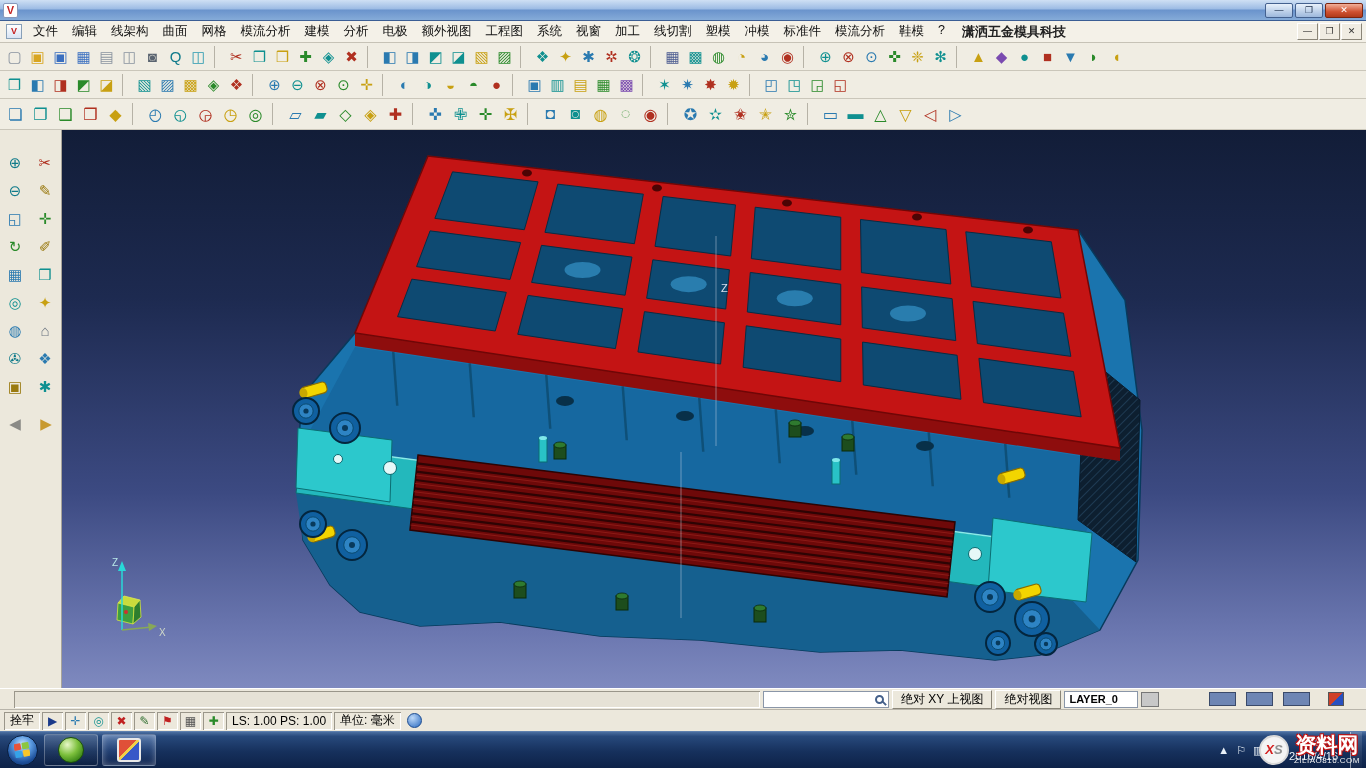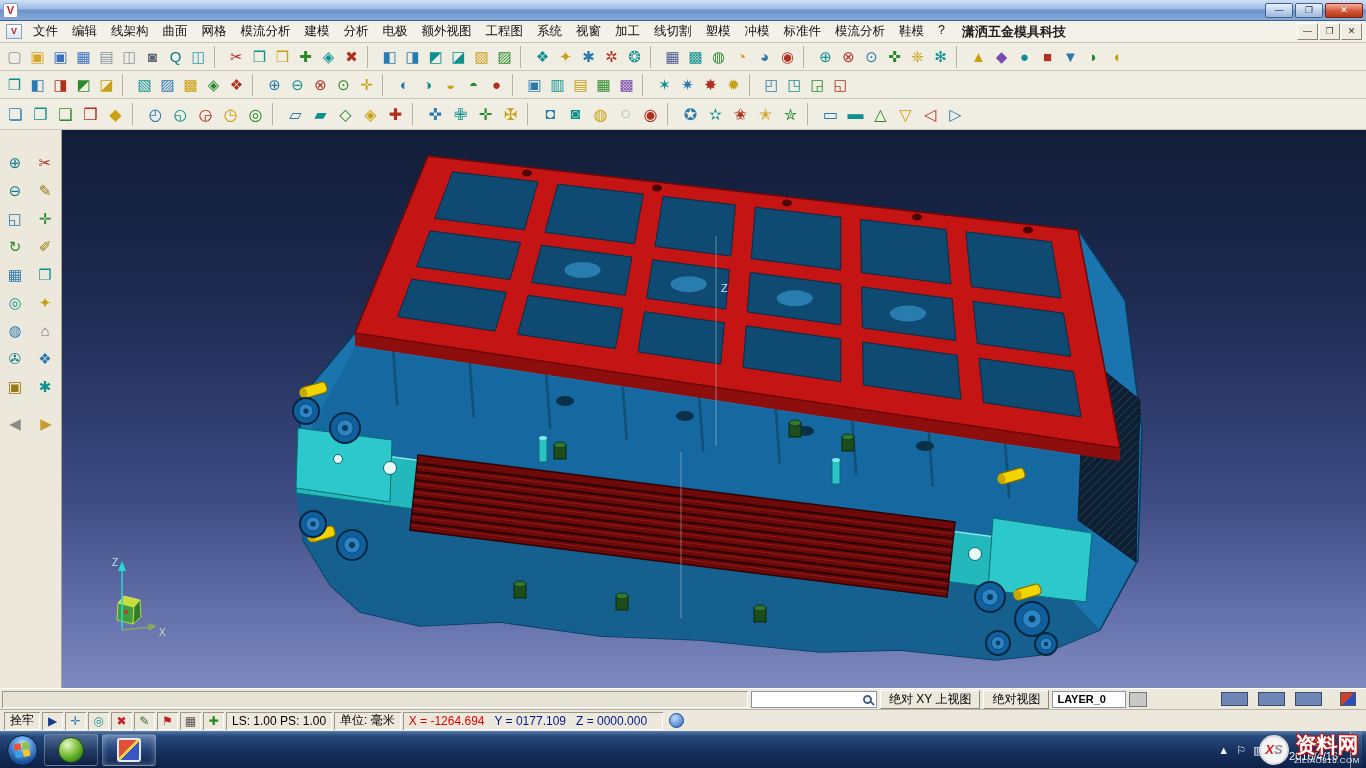--- a/index.html
+++ b/index.html
@@ -35,21 +35,21 @@
 
 #workarea{display:flex;height:558px}
 #lefttools{width:62px;background:#ece8dc;border-right:1px solid #a8a49a;padding-top:20px;display:flex;flex-direction:column;align-items:center}
 #left-icons{display:grid;grid-template-columns:26px 26px;gap:3px 4px}
 .licon{width:25px;height:25px;display:flex;align-items:center;justify-content:center;font-size:15px}
 #left-arrows{display:flex;gap:6px;margin-top:12px}
 #viewport{flex:1;position:relative;background:linear-gradient(180deg,#121d38 0%,#1d2a50 30%,#3c4a82 65%,#6b77b0 90%,#7f8abf 100%)}
 #viewport svg{position:absolute;inset:0;width:100%;height:100%}
 
 
-#status1{height:21px;background:#ece8dc;display:flex;align-items:center;padding:0 2px;gap:3px;border-top:1px solid #fff}
+#status1{height:21px;background:#ece8dc;display:flex;align-items:center;padding:0 14px;gap:3px;border-top:1px solid #fff}
 .cmdfield{width:746px;height:17px;background:#e6e2d6;box-shadow:inset 1px 1px 0 #9a968a,inset -1px -1px 0 #fff}
 .searchbox{width:126px;height:17px;background:#fff;border:1px solid #8a96a8;display:flex;align-items:center;justify-content:flex-end;padding-right:4px}
 .mag{width:9px;height:9px;border:2px solid #44608a;border-radius:50%;position:relative}
 .mag::after{content:'';position:absolute;width:6px;height:2px;background:#44608a;transform:rotate(45deg);right:-5px;bottom:-2px}
 .sbtn{height:19px;padding:0 8px;background:#ece8dc;border:1px solid;border-color:#fff #8a8578 #8a8578 #fff;font-size:12px;line-height:17px;white-space:nowrap}
 .layerbox{width:74px;height:17px;background:#fff;border:1px solid #8a96a8;font-size:11px;font-weight:bold;padding:1px 4px;white-space:nowrap}
 .swatch{width:18px;height:15px;background:#c8c8c8;border:1px solid #777}
 .sp{flex:1}
 .bluebtn{width:27px;height:14px;background:#6e86b4;border:1px solid #3a4a6a;margin-right:7px}
 .minictl{width:16px;height:14px;margin:0 8px;background:linear-gradient(135deg,#d04028 50%,#2850c0 50%);border:1px solid #555}
@@ -521,25 +521,20 @@
         <span class="sicon" style="color: rgb(42, 122, 176);">✛</span>
         <span class="sicon" style="color: rgb(15, 144, 144);">◎</span>
         <span class="sicon" style="color: rgb(192, 32, 32);">✖</span>
         <span class="sicon" style="color: rgb(42, 106, 42);">✎</span>
         <span class="sicon" style="color: rgb(192, 32, 32);">⚑</span>
         <span class="sicon" style="color: rgb(85, 85, 85);">▦</span>
         <span class="sicon" style="color: rgb(42, 138, 42);">✚</span>
       </div>
     <div class="cell">LS: 1.00 PS: 1.00</div>
     <div class="cell">单位: 毫米</div>
-    <div class="cell coords">
-      <span class="cx">X = -1264.694</span>
-      <span class="cy">Y = 0177.109</span>
-      <span class="cz">Z = 0000.000</span>
-    </div>
     <div class="helpdot"></div>
   </div>
 
   <div id="taskbar">
     <div class="orb">
       <div class="orbball">
         <svg width="16" height="16">
             <g transform="rotate(-10 8 8)">
           <rect x="0.5" y="1" width="7" height="6.5" rx="1" fill="#e8533a"></rect>
           <rect x="8.5" y="1" width="7" height="6.5" rx="1" fill="#8cc63e"></rect>

